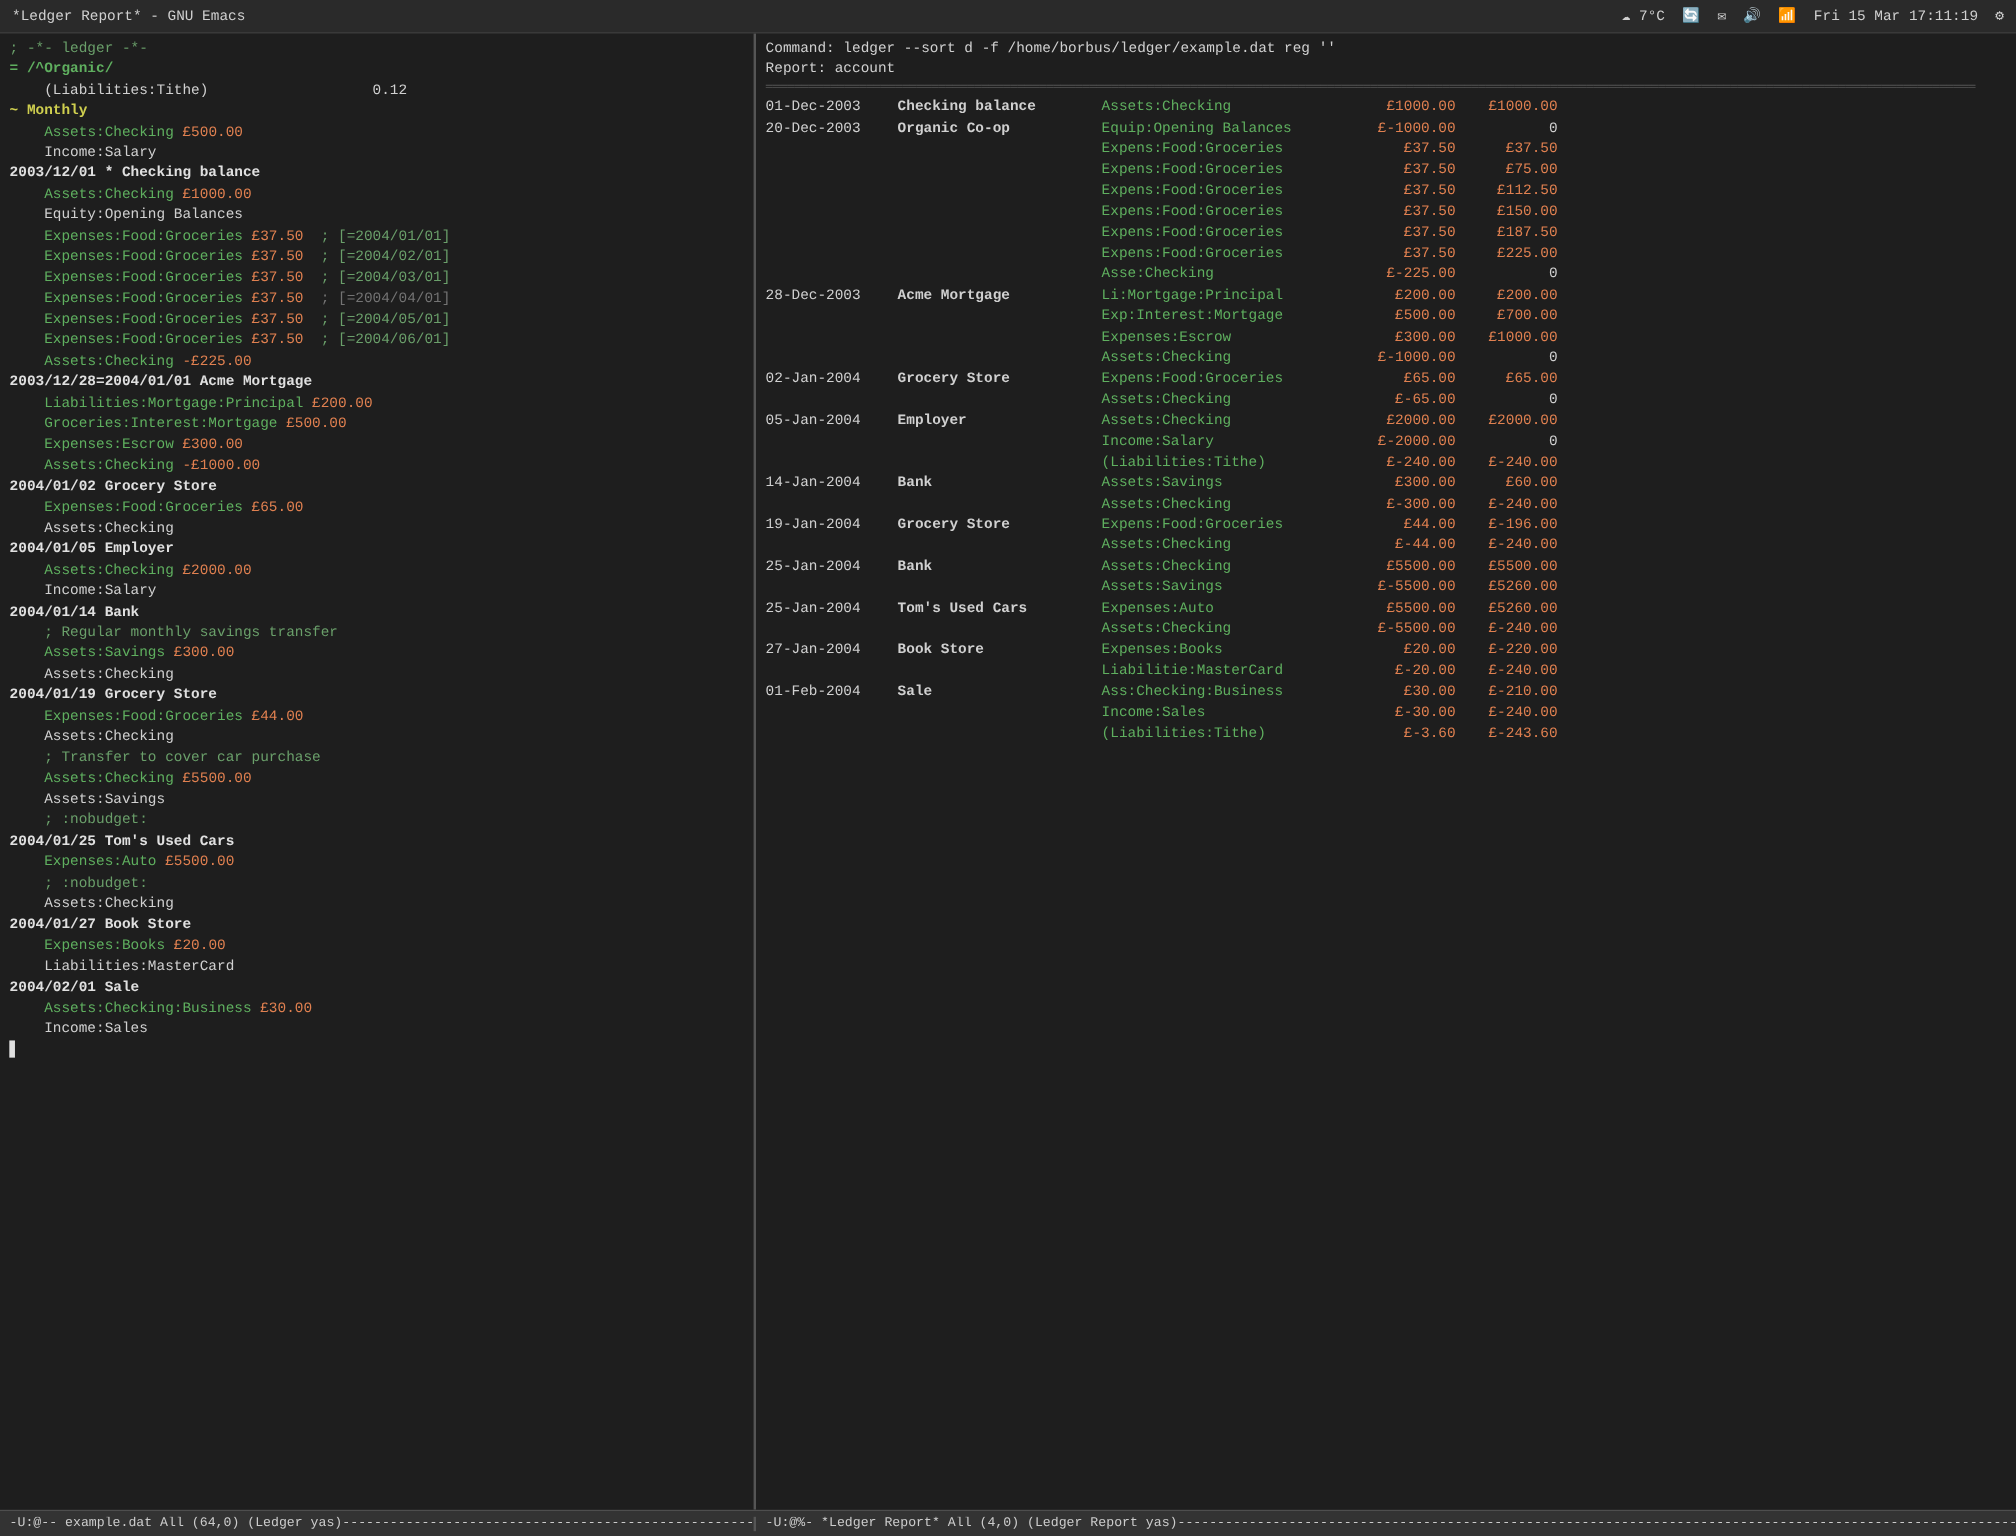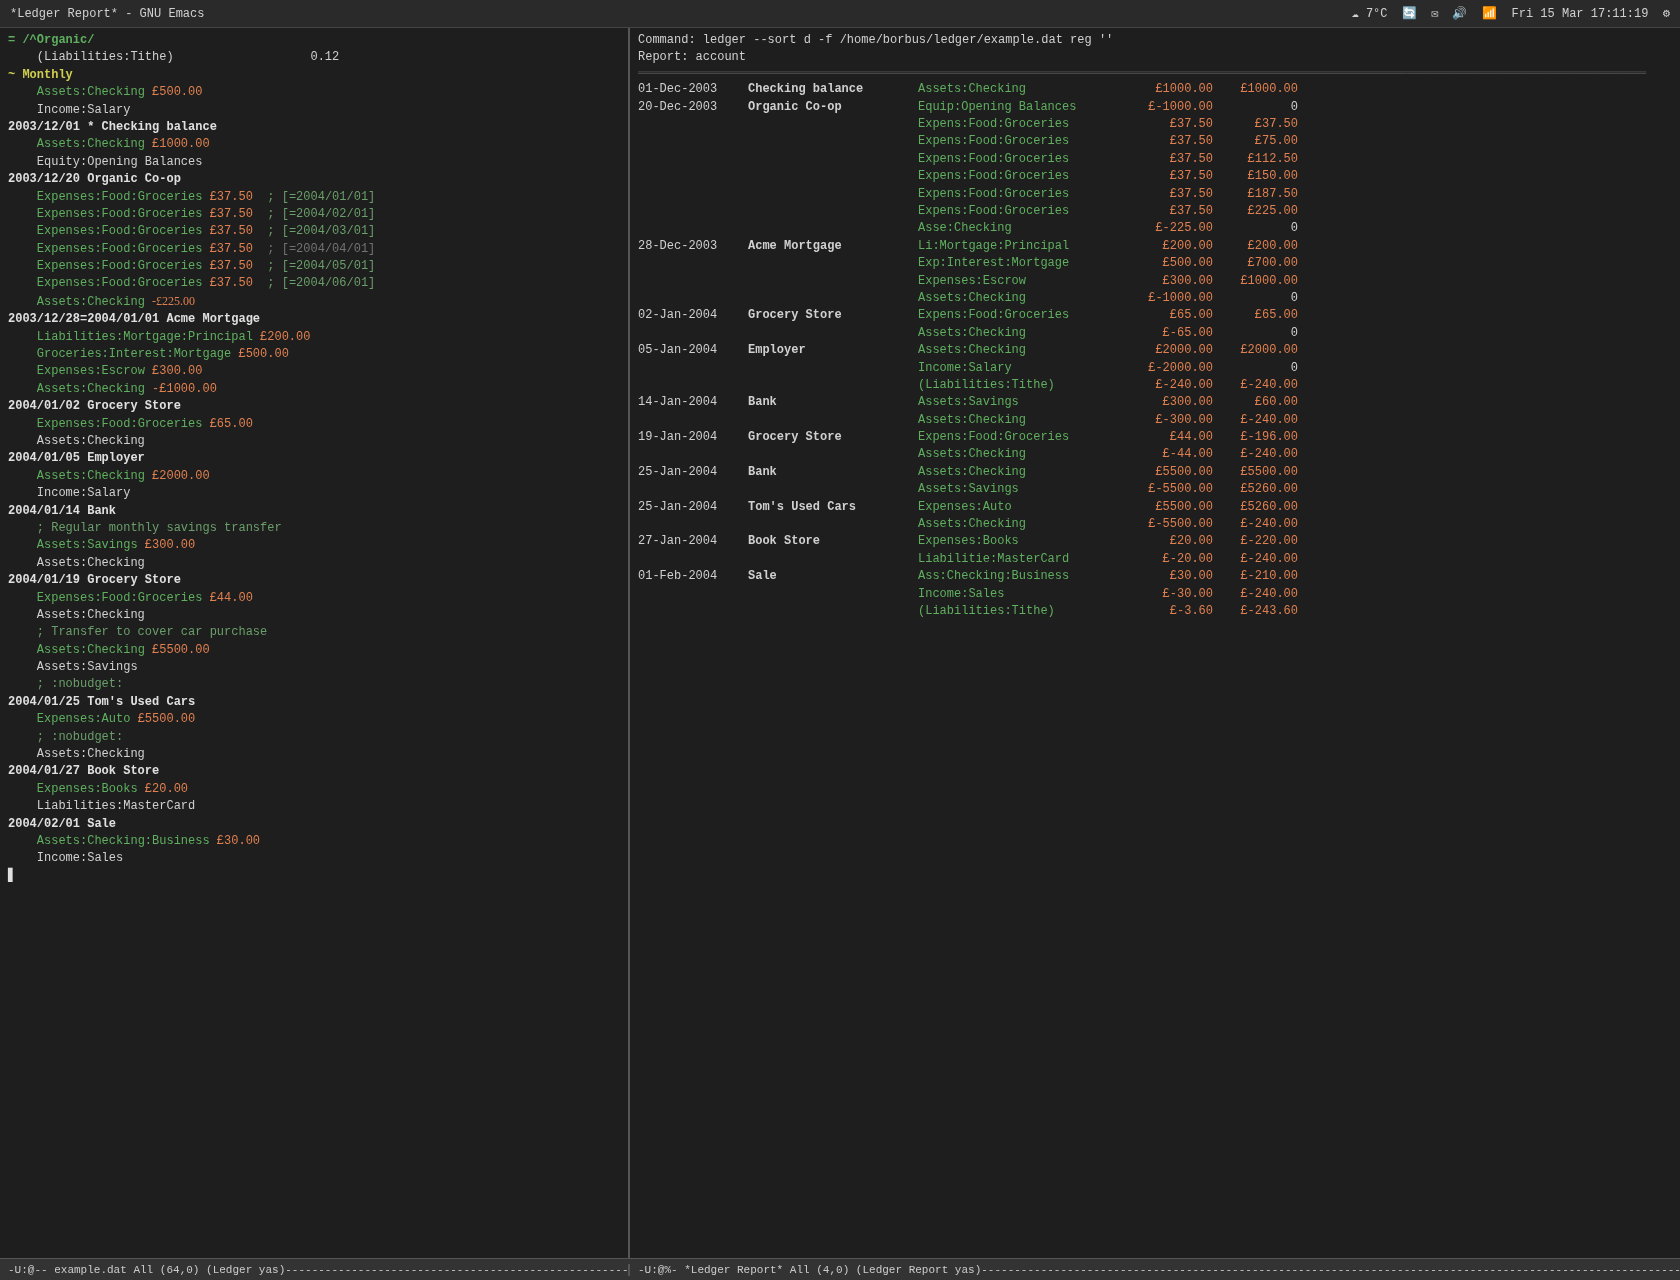--- a/index.html
+++ b/index.html
@@ -75,40 +75,40 @@
 
 <div id="titlebar">
   <span>*Ledger Report* - GNU Emacs</span>
   <span>☁ 7°C &nbsp;🔄 &nbsp;✉ &nbsp;🔊 &nbsp;📶 &nbsp;Fri 15 Mar 17:11:19 &nbsp;⚙</span>
 </div>
 
 <div id="main">
 
   <div id="left-pane">
     <div id="left-lines">
+        <div style="white-space: pre; font-family: &quot;Courier New&quot;, Courier, monospace; font-size: 12px; line-height: 1.45; color: rgb(106, 159, 106);">; -*- ledger -*-</div>
         <div style="white-space: pre; font-family: &quot;Courier New&quot;, Courier, monospace; font-size: 12px; line-height: 1.45; color: rgb(208, 208, 208);"></div>
         <div style="white-space: pre; font-family: &quot;Courier New&quot;, Courier, monospace; font-size: 12px; line-height: 1.45; color: rgb(95, 175, 95); font-weight: bold;">= /^Organic/</div>
         <div style="white-space: pre; font-family: &quot;Courier New&quot;, Courier, monospace; font-size: 12px; line-height: 1.45; color: rgb(208, 208, 208);">    (Liabilities:Tithe)                   0.12</div>
         <div style="white-space: pre; font-family: &quot;Courier New&quot;, Courier, monospace; font-size: 12px; line-height: 1.45; color: rgb(208, 208, 208);"></div>
         <div style="white-space: pre; font-family: &quot;Courier New&quot;, Courier, monospace; font-size: 12px; line-height: 1.45; color: rgb(207, 207, 79); font-weight: bold;">~ Monthly</div>
         <div style="white-space: pre; font-family: &quot;Courier New&quot;, Courier, monospace; font-size: 12px; line-height: 1.45;">    <span style="color: rgb(95, 175, 95);">Assets:Checking</span> <span style="color: rgb(224, 128, 80);">£500.00</span></div>
         <div style="white-space: pre; font-family: &quot;Courier New&quot;, Courier, monospace; font-size: 12px; line-height: 1.45; color: rgb(208, 208, 208);">    Income:Salary</div>
         <div style="white-space: pre; font-family: &quot;Courier New&quot;, Courier, monospace; font-size: 12px; line-height: 1.45; color: rgb(208, 208, 208);"></div>
         <div style="white-space: pre; font-family: &quot;Courier New&quot;, Courier, monospace; font-size: 12px; line-height: 1.45; color: rgb(224, 224, 224); font-weight: bold;">2003/12/01 * Checking balance</div>
         <div style="white-space: pre; font-family: &quot;Courier New&quot;, Courier, monospace; font-size: 12px; line-height: 1.45;">    <span style="color: rgb(95, 175, 95);">Assets:Checking</span> <span style="color: rgb(224, 128, 80);">£1000.00</span></div>
         <div style="white-space: pre; font-family: &quot;Courier New&quot;, Courier, monospace; font-size: 12px; line-height: 1.45; color: rgb(208, 208, 208);">    Equity:Opening Balances</div>
         <div style="white-space: pre; font-family: &quot;Courier New&quot;, Courier, monospace; font-size: 12px; line-height: 1.45; color: rgb(208, 208, 208);"></div>
-        <div style="white-space: pre; font-family: &quot;Courier New&quot;, Courier, monospace; font-size: 12px; line-height: 1.45; color: rgb(224, 224, 224); font-weight: bold;">2003/12/20 Organic Co-op</div>
         <div style="white-space: pre; font-family: &quot;Courier New&quot;, Courier, monospace; font-size: 12px; line-height: 1.45;">    <span style="color: rgb(95, 175, 95);">Expenses:Food:Groceries</span> <span style="color: rgb(224, 128, 80);">£37.50</span><span style="color: rgb(106, 159, 106);">  ; [=2004/01/01]</span></div>
         <div style="white-space: pre; font-family: &quot;Courier New&quot;, Courier, monospace; font-size: 12px; line-height: 1.45;">    <span style="color: rgb(95, 175, 95);">Expenses:Food:Groceries</span> <span style="color: rgb(224, 128, 80);">£37.50</span><span style="color: rgb(106, 159, 106);">  ; [=2004/02/01]</span></div>
         <div style="white-space: pre; font-family: &quot;Courier New&quot;, Courier, monospace; font-size: 12px; line-height: 1.45;">    <span style="color: rgb(95, 175, 95);">Expenses:Food:Groceries</span> <span style="color: rgb(224, 128, 80);">£37.50</span><span style="color: rgb(106, 159, 106);">  ; [=2004/03/01]</span></div>
         <div style="white-space: pre; font-family: &quot;Courier New&quot;, Courier, monospace; font-size: 12px; line-height: 1.45;">    <span style="color: rgb(95, 175, 95);">Expenses:Food:Groceries</span> <span style="color: rgb(224, 128, 80);">£37.50</span><span style="color: #737373;">  ; [=2004/04/01]</span></div>
         <div style="white-space: pre; font-family: &quot;Courier New&quot;, Courier, monospace; font-size: 12px; line-height: 1.45;">    <span style="color: rgb(95, 175, 95);">Expenses:Food:Groceries</span> <span style="color: rgb(224, 128, 80);">£37.50</span><span style="color: rgb(106, 159, 106);">  ; [=2004/05/01]</span></div>
         <div style="white-space: pre; font-family: &quot;Courier New&quot;, Courier, monospace; font-size: 12px; line-height: 1.45;">    <span style="color: rgb(95, 175, 95);">Expenses:Food:Groceries</span> <span style="color: rgb(224, 128, 80);">£37.50</span><span style="color: rgb(106, 159, 106);">  ; [=2004/06/01]</span></div>
-        <div style="white-space: pre; font-family: &quot;Courier New&quot;, Courier, monospace; font-size: 12px; line-height: 1.45;">    <span style="color: rgb(95, 175, 95);">Assets:Checking</span> <span style="color: rgb(224, 128, 80); font-family: Liberation Serif, serif;">-£225.00</span></div>
+        <div style="white-space: pre; font-family: &quot;Courier New&quot;, Courier, monospace; font-size: 12px; line-height: 1.45;">    <span style="color: rgb(95, 175, 95);">Assets:Checking</span> <span style="color: rgb(224, 128, 80);">-£225.00</span></div>
         <div style="white-space: pre; font-family: &quot;Courier New&quot;, Courier, monospace; font-size: 12px; line-height: 1.45; color: rgb(208, 208, 208);"></div>
         <div style="white-space: pre; font-family: &quot;Courier New&quot;, Courier, monospace; font-size: 12px; line-height: 1.45; color: rgb(224, 224, 224); font-weight: bold;">2003/12/28=2004/01/01 Acme Mortgage</div>
         <div style="white-space: pre; font-family: &quot;Courier New&quot;, Courier, monospace; font-size: 12px; line-height: 1.45;">    <span style="color: rgb(95, 175, 95);">Liabilities:Mortgage:Principal</span> <span style="color: rgb(224, 128, 80);">£200.00</span></div>
         <div style="white-space: pre; font-family: &quot;Courier New&quot;, Courier, monospace; font-size: 12px; line-height: 1.45;">    <span style="color: rgb(95, 175, 95);">Groceries:Interest:Mortgage</span> <span style="color: rgb(224, 128, 80);">£500.00</span></div>
         <div style="white-space: pre; font-family: &quot;Courier New&quot;, Courier, monospace; font-size: 12px; line-height: 1.45;">    <span style="color: rgb(95, 175, 95);">Expenses:Escrow</span> <span style="color: rgb(224, 128, 80);">£300.00</span></div>
         <div style="white-space: pre; font-family: &quot;Courier New&quot;, Courier, monospace; font-size: 12px; line-height: 1.45;">    <span style="color: rgb(95, 175, 95);">Assets:Checking</span> <span style="color: rgb(224, 128, 80);">-£1000.00</span></div>
         <div style="white-space: pre; font-family: &quot;Courier New&quot;, Courier, monospace; font-size: 12px; line-height: 1.45; color: rgb(208, 208, 208);"></div>
         <div style="white-space: pre; font-family: &quot;Courier New&quot;, Courier, monospace; font-size: 12px; line-height: 1.45; color: rgb(224, 224, 224); font-weight: bold;">2004/01/02 Grocery Store</div>
         <div style="white-space: pre; font-family: &quot;Courier New&quot;, Courier, monospace; font-size: 12px; line-height: 1.45;">    <span style="color: rgb(95, 175, 95);">Expenses:Food:Groceries</span> <span style="color: rgb(224, 128, 80);">£65.00</span></div>
         <div style="white-space: pre; font-family: &quot;Courier New&quot;, Courier, monospace; font-size: 12px; line-height: 1.45; color: rgb(208, 208, 208);">    Assets:Checking</div>

